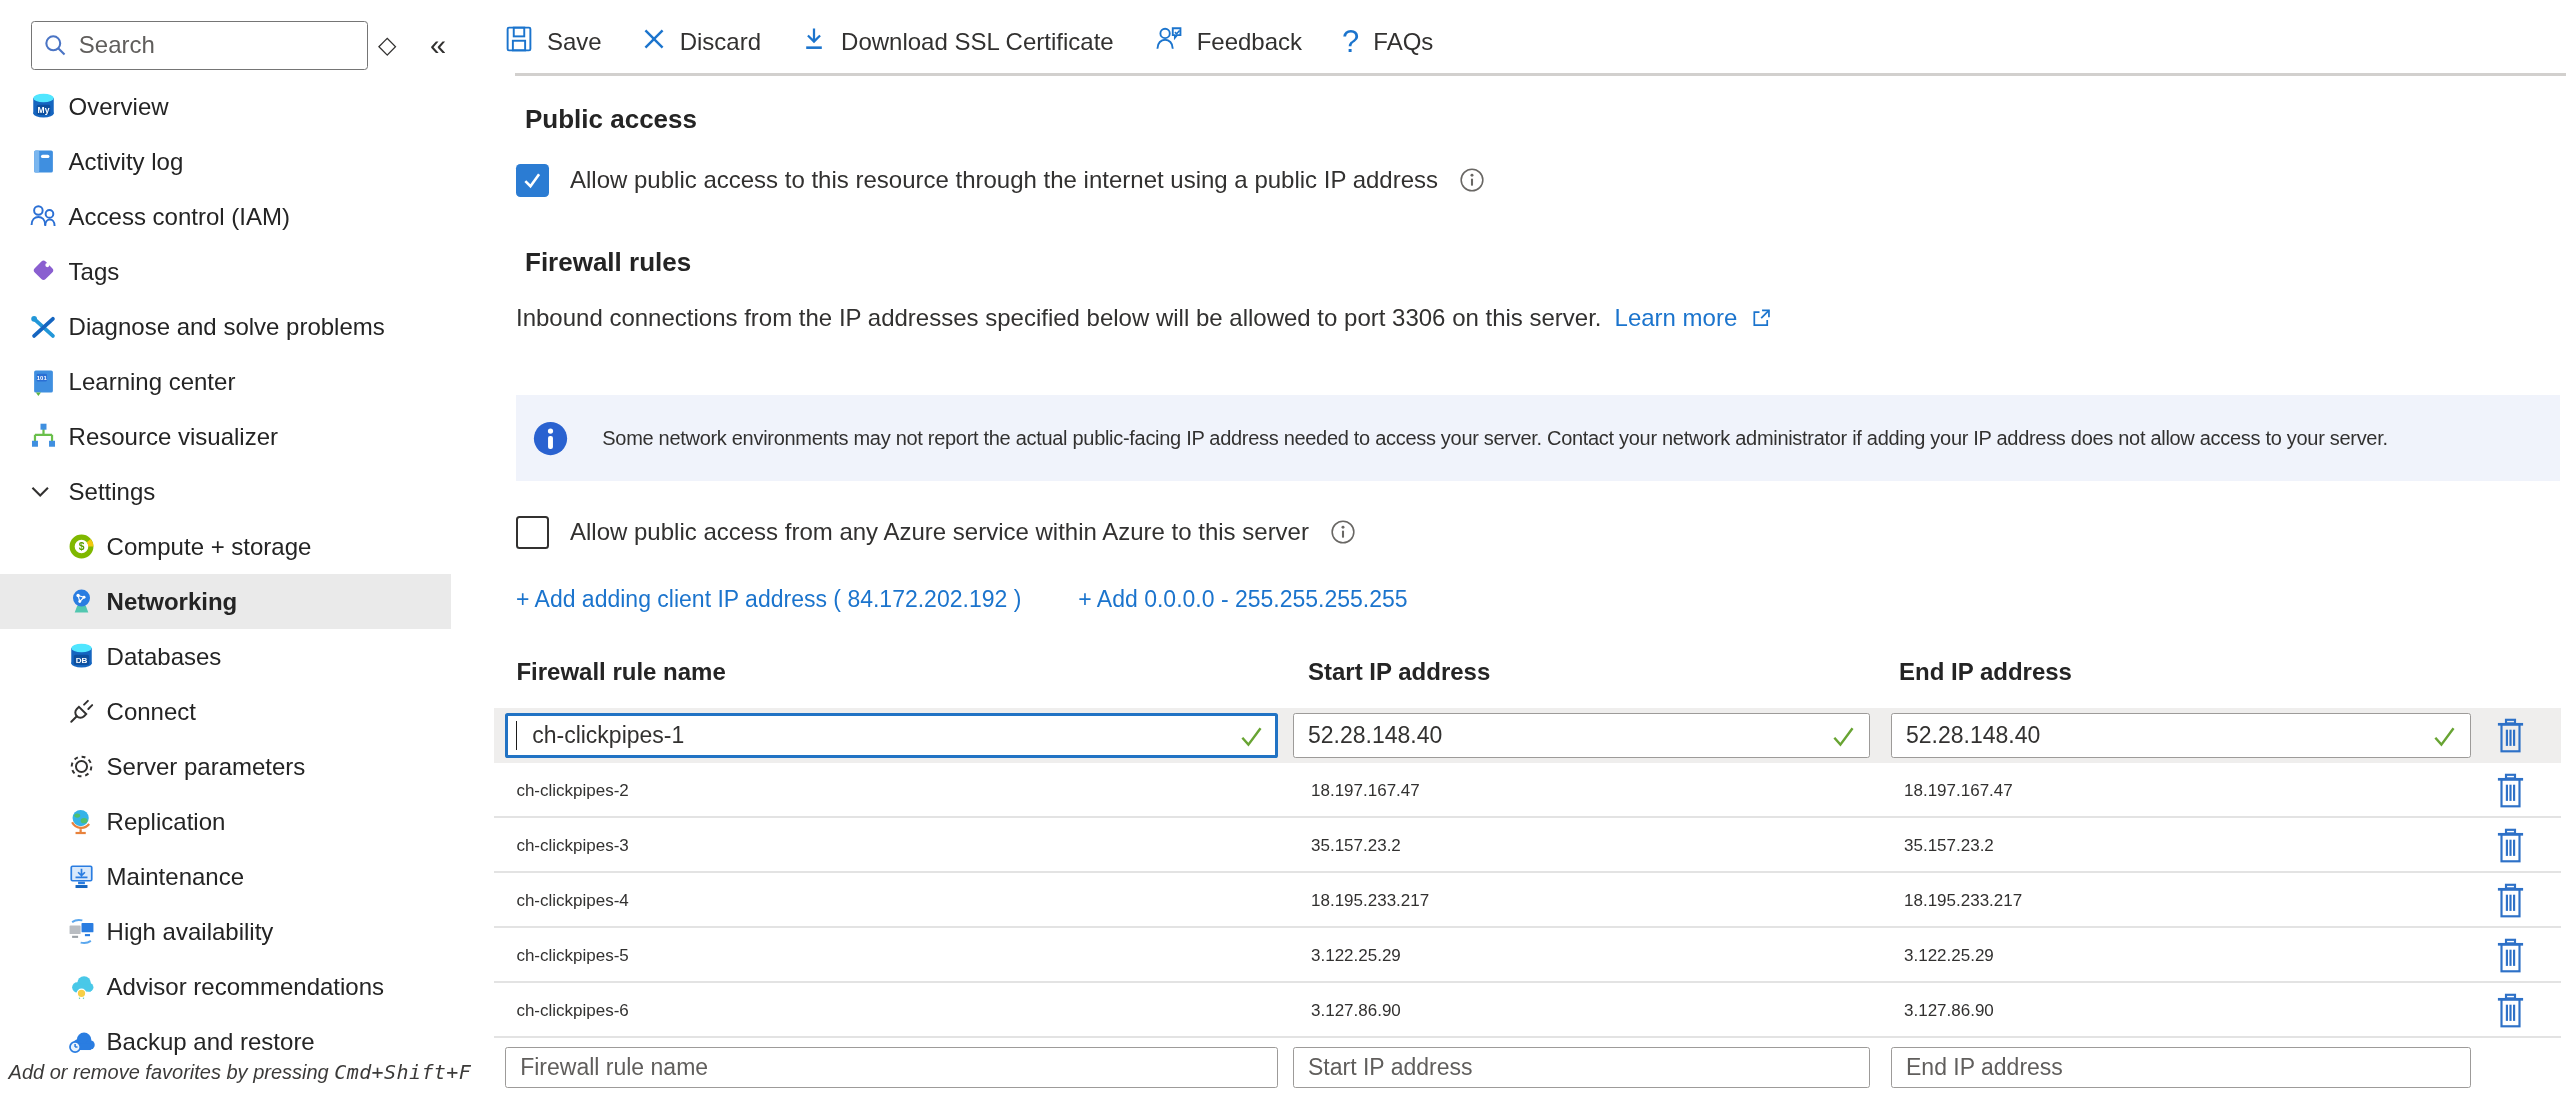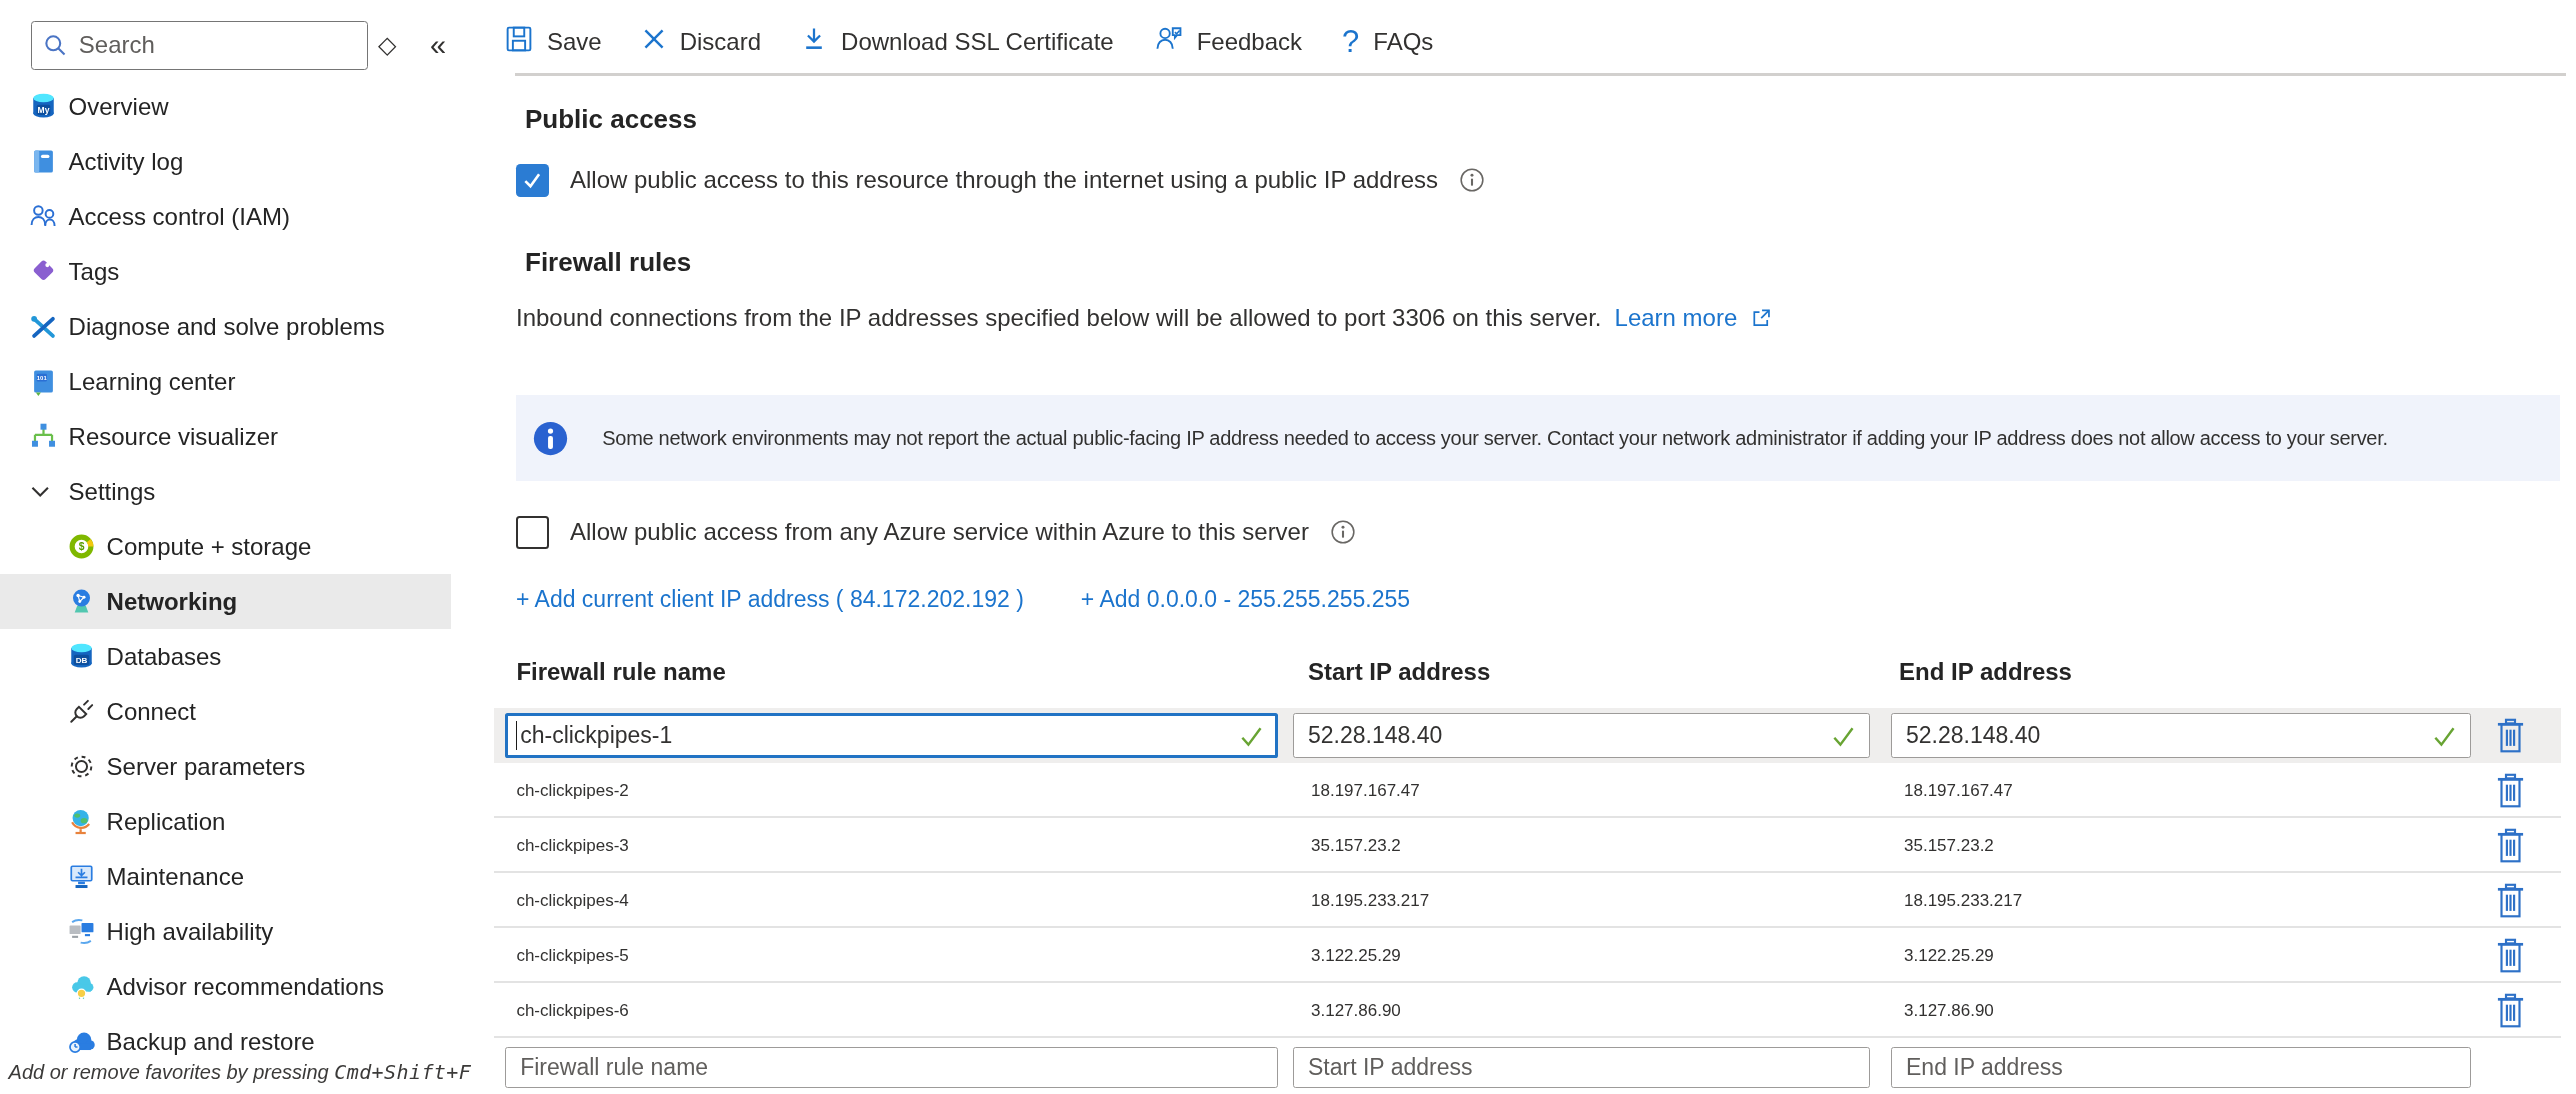--- a/index.html
+++ b/index.html
@@ -59,21 +59,21 @@
   .data-row { position:relative; height:55px; border-bottom:2.6px solid #e3e3e3; }
   .new-row  { position:relative; height:57px; }
   .cell { position:absolute; top:0; height:55px; line-height:55px; font-size:17px; white-space:nowrap; }
   .c-name { left:22.4px; } .c-start { left:817px; } .c-end { left:1410px; }
   .trash-btn { position:absolute; left:1997px; top:10.4px; width:38px; height:38px; background:none; border:none; cursor:pointer; }
 
   .field { position:absolute; top:5.2px; height:45px; }
   .f-name { left:11.2px; width:773px; } .f-start { left:799px; width:577px; } .f-end { left:1397px; width:580px; }
   .field input { width:100%; height:100%; font-family:inherit; font-size:23px; color:#323130;
                  border:1.7px solid #9d9b99; border-radius:2.6px; background:#fff; padding:0 55px 0 14px; outline:none; }
-  .field.focused input { border:3.5px solid #2173c4; padding-left:12px; }
+  .field.focused input { border:3.5px solid #2173c4; padding-left:24px; }
   .field .check { position:absolute; right:14px; top:9.5px; }
   .caret { position:absolute; left:10.4px; top:7.8px; width:1.7px; height:29px; background:#1c1b1a; }
   .new-row .field { top:8.6px; height:41px; }
   .new-row input::placeholder { color:#605e5c; opacity:1; }
 </style>
 </head>
 <body>
 
 <aside id="sidebar">
   <div class="search-row">
@@ -376,21 +376,21 @@
     <span class="checkbox unchecked"></span>
     <span class="cb-label">Allow public access from any Azure service within Azure to this server</span>
     <svg width="26" height="26" viewBox="0 0 30 30">
         <circle cx="15" cy="15" r="12.5" fill="none" stroke="#696764" stroke-width="1.8"></circle>
         <circle cx="15" cy="9.5" r="1.7" fill="#696764"></circle>
         <line x1="15" y1="13.5" x2="15" y2="21.5" stroke="#696764" stroke-width="2.4"></line>
       </svg>
   </div>
 
   <div class="links-row">
-    <a class="link">+ Add current client IP address ( 84.172.202.192 )</a>
+    <a class="link">+ Add adding client IP address ( 84.172.202.192 )</a>
     <a class="link">+ Add 0.0.0.0 - 255.255.255.255</a>
   </div>
 
   <div class="fw-head">
     <span class="h1">Firewall rule name</span>
     <span class="h2">Start IP address</span>
     <span class="h3c">End IP address</span>
   </div>
 
   <div class="fw-table">

